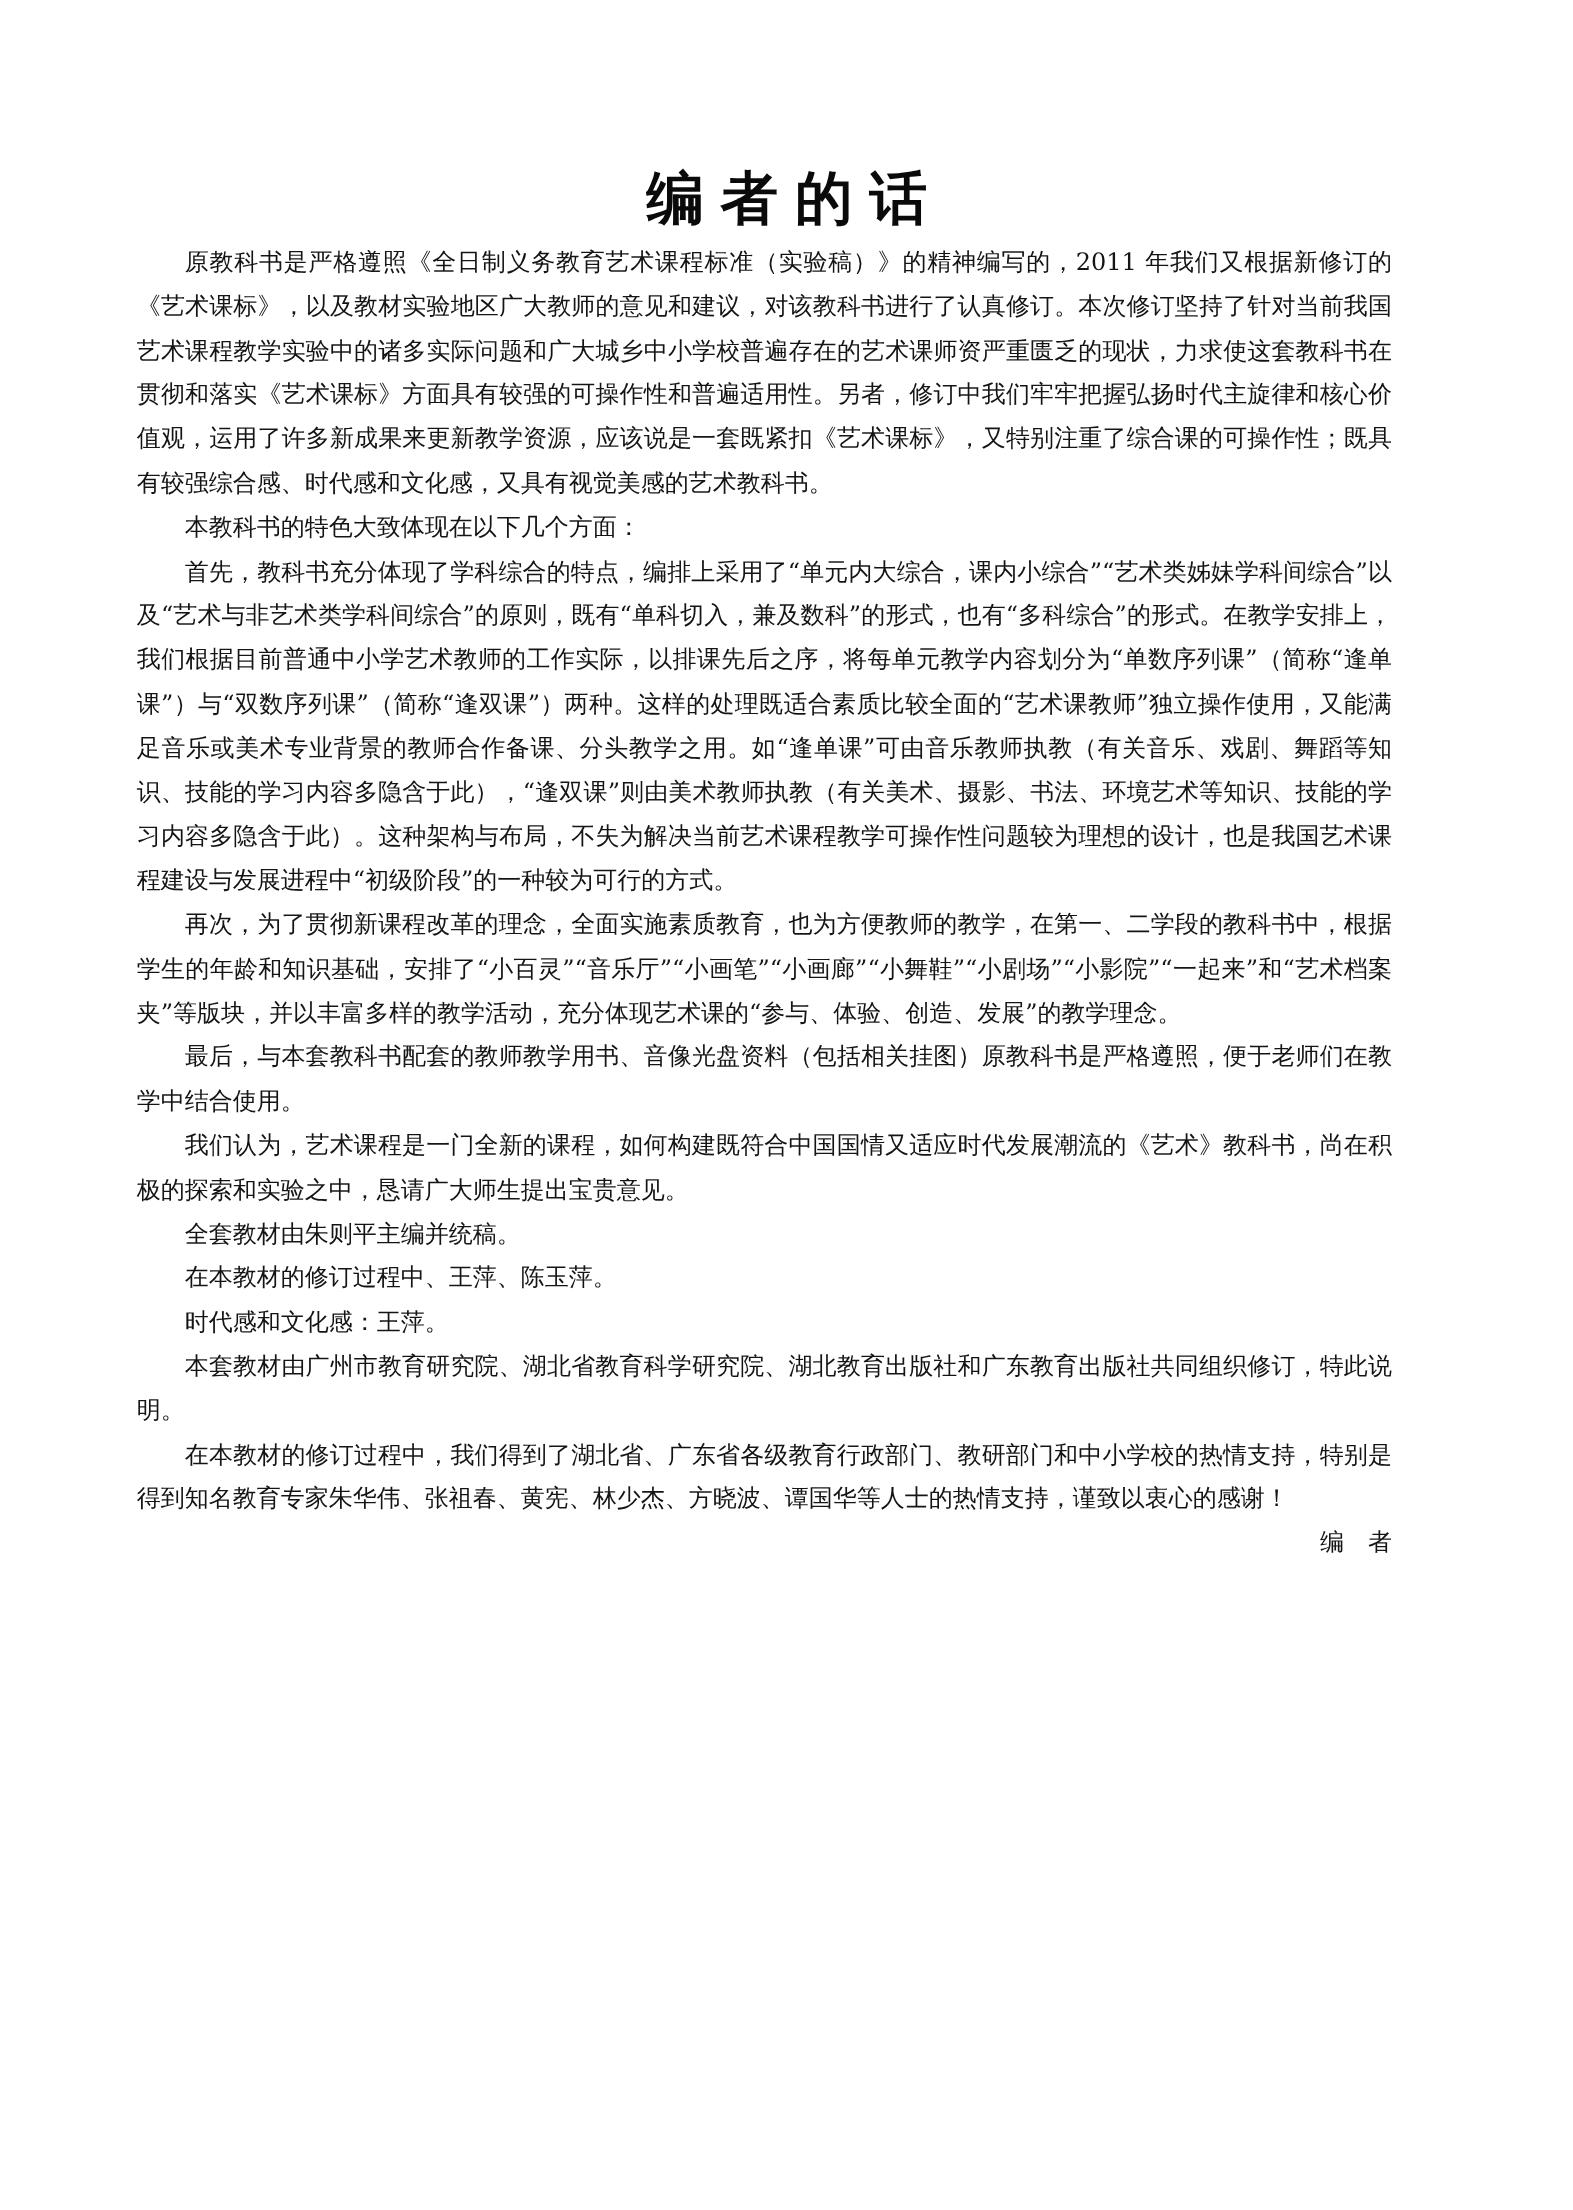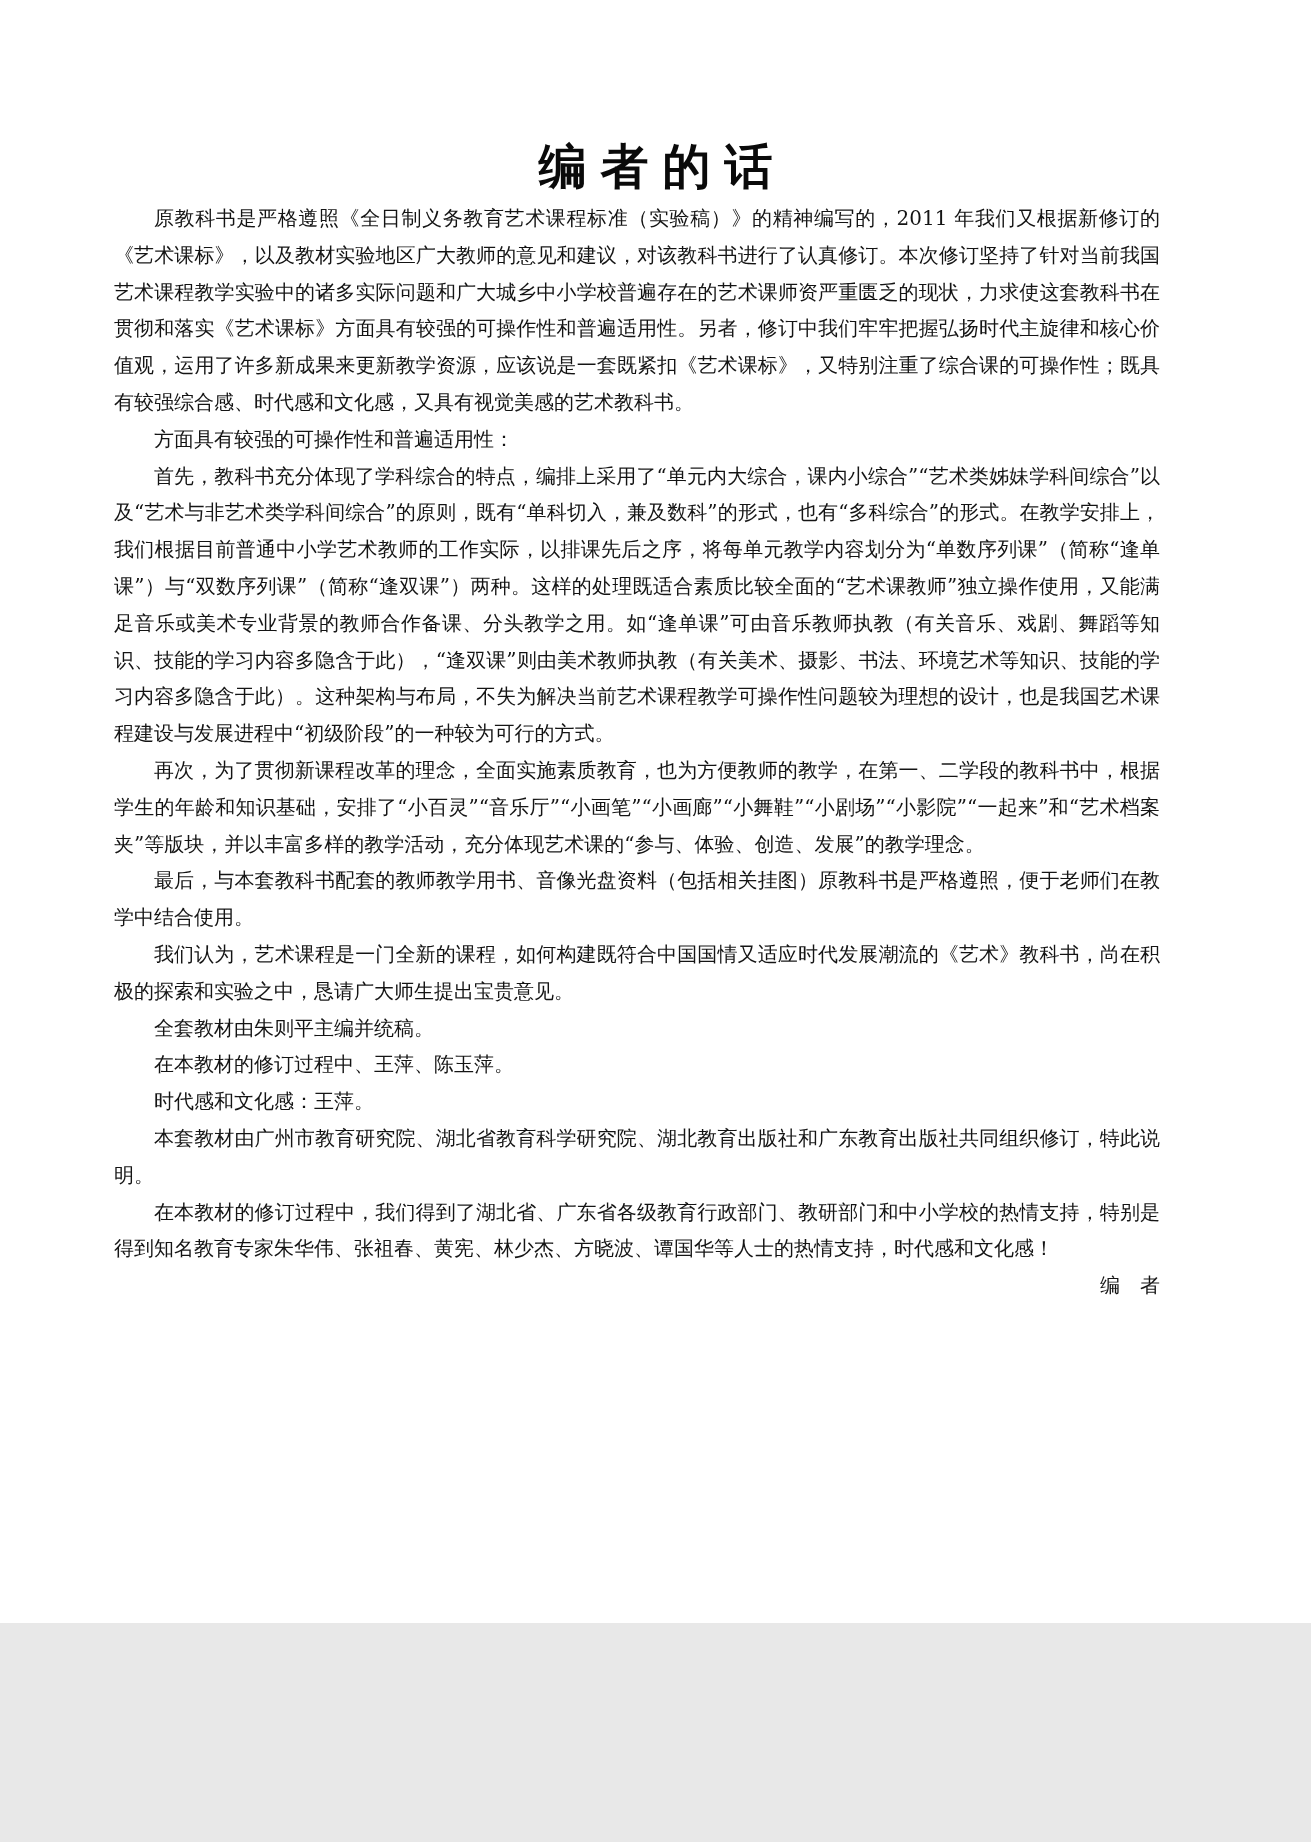--- a/index.html
+++ b/index.html
@@ -1,19 +1,19 @@
 <!DOCTYPE html>
 <html><head>
 <meta charset="utf-8">
 <style>
   html, body { margin: 0; padding: 0; background: #e8e8e8; }
   .page {
     position: relative;
     width: 1311px;
-    height: 1623px;
+    height: 1842px;
     margin: 0 auto;
     background: #ffffff;
     overflow: hidden;
     font-family: "DejaVu Serif", "Liberation Serif", serif;
     color: #141414;
   }
   .title {
     position: absolute;
     top: 108px;
     left: 0;
@@ -50,25 +50,25 @@
   }
 </style>
 </head>
 <body>
 
 <div class="page">
   <h1 class="title">编者的话</h1>
 
   <div class="body-text">
     <p>原教科书是严格遵照《全日制义务教育艺术课程标准（实验稿）》的精神编写的，2011 年我们又根据新修订的《艺术课标》，以及教材实验地区广大教师的意见和建议，对该教科书进行了认真修订。本次修订坚持了针对当前我国艺术课程教学实验中的诸多实际问题和广大城乡中小学校普遍存在的艺术课师资严重匮乏的现状，力求使这套教科书在贯彻和落实《艺术课标》方面具有较强的可操作性和普遍适用性。另者，修订中我们牢牢把握弘扬时代主旋律和核心价值观，运用了许多新成果来更新教学资源，应该说是一套既紧扣《艺术课标》，又特别注重了综合课的可操作性；既具有较强综合感、时代感和文化感，又具有视觉美感的艺术教科书。</p>
-    <p>方面具有较强的可操作性和普遍适用性：</p>
+    <p>本教科书的特色大致体现在以下几个方面：</p>
     <p>首先，教科书充分体现了学科综合的特点，编排上采用了“单元内大综合，课内小综合”“艺术类姊妹学科间综合”以及“艺术与非艺术类学科间综合”的原则，既有“单科切入，兼及数科”的形式，也有“多科综合”的形式。在教学安排上，我们根据目前普通中小学艺术教师的工作实际，以排课先后之序，将每单元教学内容划分为“单数序列课”（简称“逢单课”）与“双数序列课”（简称“逢双课”）两种。这样的处理既适合素质比较全面的“艺术课教师”独立操作使用，又能满足音乐或美术专业背景的教师合作备课、分头教学之用。如“逢单课”可由音乐教师执教（有关音乐、戏剧、舞蹈等知识、技能的学习内容多隐含于此），“逢双课”则由美术教师执教（有关美术、摄影、书法、环境艺术等知识、技能的学习内容多隐含于此）。这种架构与布局，不失为解决当前艺术课程教学可操作性问题较为理想的设计，也是我国艺术课程建设与发展进程中“初级阶段”的一种较为可行的方式。</p>
     <p>再次，为了贯彻新课程改革的理念，全面实施素质教育，也为方便教师的教学，在第一、二学段的教科书中，根据学生的年龄和知识基础，安排了“小百灵”“音乐厅”“小画笔”“小画廊”“小舞鞋”“小剧场”“小影院”“一起来”和“艺术档案夹”等版块，并以丰富多样的教学活动，充分体现艺术课的“参与、体验、创造、发展”的教学理念。</p>
     <p>最后，与本套教科书配套的教师教学用书、音像光盘资料（包括相关挂图）原教科书是严格遵照，便于老师们在教学中结合使用。</p>
     <p>我们认为，艺术课程是一门全新的课程，如何构建既符合中国国情又适应时代发展潮流的《艺术》教科书，尚在积极的探索和实验之中，恳请广大师生提出宝贵意见。</p>
     <p>全套教材由朱则平主编并统稿。</p>
     <p>在本教材的修订过程中、王萍、陈玉萍。</p>
     <p>时代感和文化感：王萍。</p>
     <p>本套教材由广州市教育研究院、湖北省教育科学研究院、湖北教育出版社和广东教育出版社共同组织修订，特此说明。</p>
-    <p>在本教材的修订过程中，我们得到了湖北省、广东省各级教育行政部门、教研部门和中小学校的热情支持，特别是得到知名教育专家朱华伟、张祖春、黄宪、林少杰、方晓波、谭国华等人士的热情支持，时代感和文化感！</p>
+    <p>在本教材的修订过程中，我们得到了湖北省、广东省各级教育行政部门、教研部门和中小学校的热情支持，特别是得到知名教育专家朱华伟、张祖春、黄宪、林少杰、方晓波、谭国华等人士的热情支持，谨致以衷心的感谢！</p>
     <p class="signature">编　者</p>
   </div>
 </div>
 
 </body></html>

